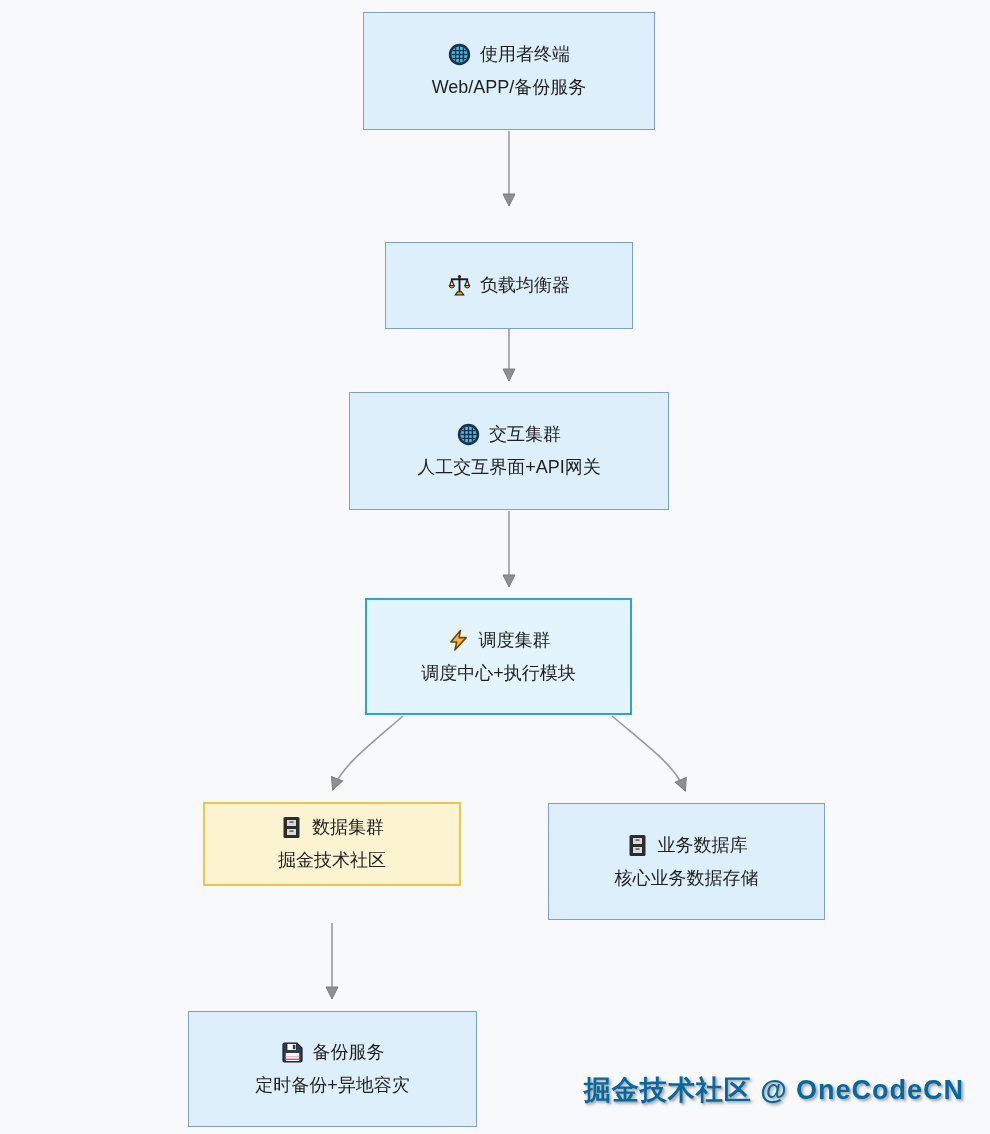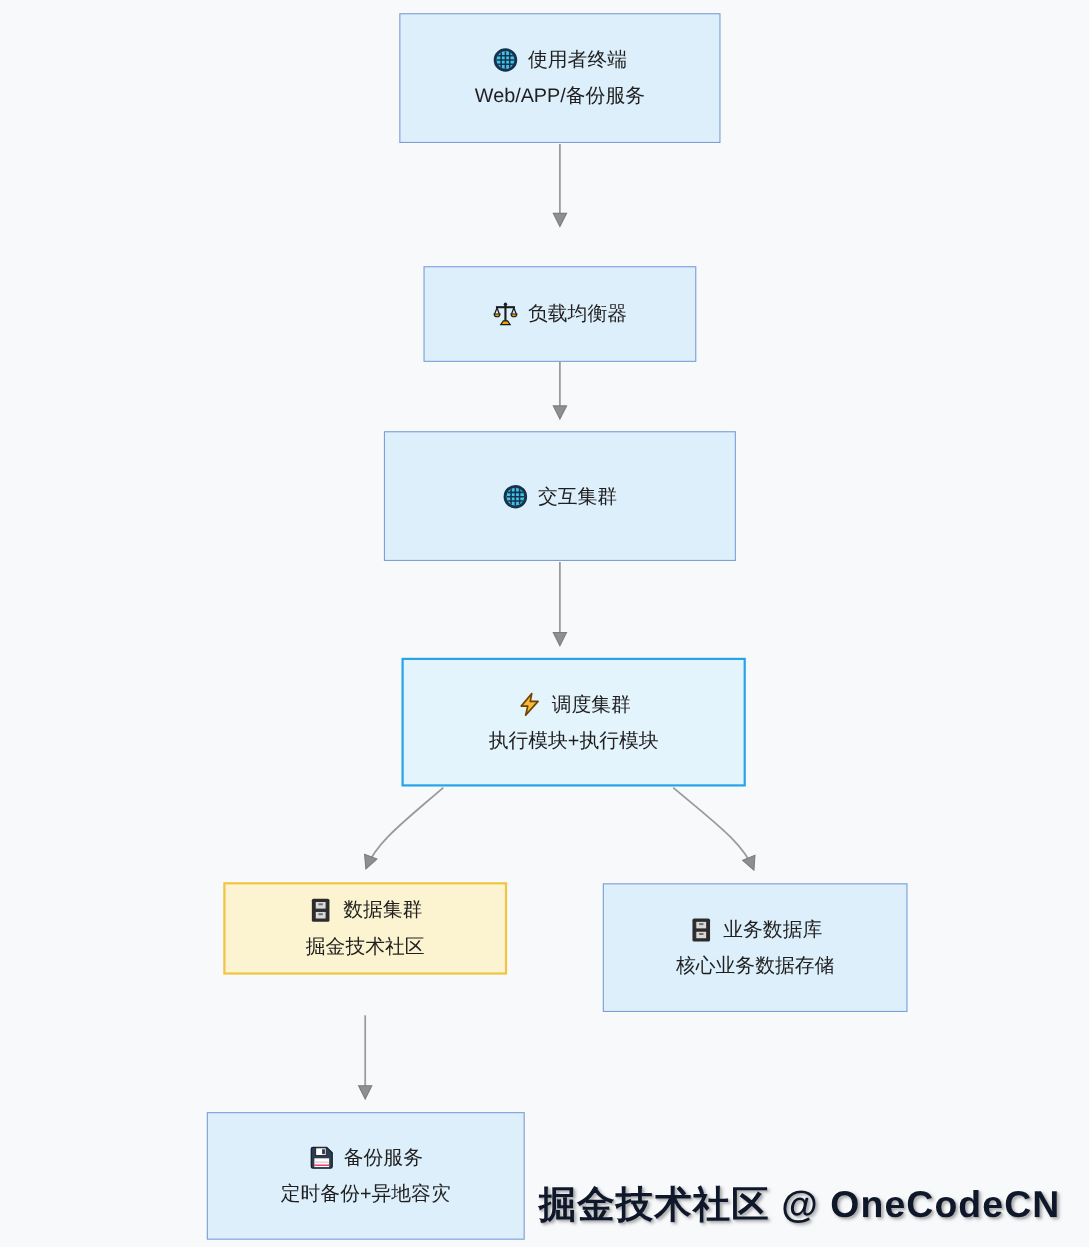--- a/index.html
+++ b/index.html
@@ -35,33 +35,33 @@
     justify-content: center;
     gap: 9px;
   }
   .node-icon { width: 23px; height: 23px; flex: 0 0 auto; display: block; }
   .node-subtitle { display: block; }
 
   .watermark {
     position: absolute;
     right: 26px;
     top: 1072px;
-    font-size: 34px;
+    font-size: 27px;
     font-weight: 600;
     letter-spacing: 1px;
-    color: #0f172a;
+    color: #0369a1;
     text-shadow: 1px 1px 0 #b5b5b5, 2px 2px 3px rgba(90,90,90,0.55), -1px -1px 0 rgba(255,255,255,0.9);
     white-space: nowrap;
   }
 
   
   #node-user-terminal      { left: 363px; top: 12px;   width: 292px; height: 118px; }
   #node-load-balancer      { left: 385px; top: 218px;  width: 248px; height: 87px; margin-top: 24px;  }
   #node-interaction-cluster{ left: 349px; top: 392px;  width: 320px; height: 118px; }
-  #node-scheduler-cluster  { left: 365px; top: 598px;  width: 313px; height: 117px; text-align: center; }
+  #node-scheduler-cluster  { left: 365px; top: 598px;  width: 267px; height: 117px; text-align: center; }
   #node-data-cluster       { left: 203px; top: 802px;  width: 258px; height: 84px; }
   #node-business-db        { left: 548px; top: 803px;  width: 277px; height: 117px; }
   #node-backup-service     { left: 188px; top: 1011px; width: 289px; height: 116px; }
 </style>
 </head>
 <body>
 
 <div class="canvas">
 
   <svg class="edges-layer" width="990" height="1134" viewBox="0 0 990 1134">
@@ -132,30 +132,31 @@
           <line x1="2" y1="7.6" x2="21" y2="7.6"></line>
             <line x1="2" y1="11.5" x2="21" y2="11.5"></line>
             <line x1="2" y1="15.4" x2="21" y2="15.4"></line>
           <line x1="7.6" y1="2" x2="7.6" y2="21"></line>
             <line x1="11.5" y1="2" x2="11.5" y2="21"></line>
             <line x1="15.4" y1="2" x2="15.4" y2="21"></line>
         </g>
       </svg>
       <span>交互集群</span>
     </div>
+    <span class="node-subtitle">人工交互界面+API网关</span>
   </div>
 
   <div class="node node-bright" id="node-scheduler-cluster">
     <div class="node-title-row">
       <svg class="node-icon" viewBox="0 0 24 24">
         <polygon points="14,1.5 4,13.5 10.2,13.5 8.2,22 20,9 12.6,9" fill="#f9b73c" stroke="#6e4500" stroke-width="1.6" stroke-linejoin="round"></polygon>
       </svg>
       <span>调度集群</span>
     </div>
-    <span class="node-subtitle">执行模块+执行模块</span>
+    <span class="node-subtitle">调度中心+执行模块</span>
   </div>
 
   <div class="node node-yellow" id="node-data-cluster">
     <div class="node-title-row">
       <svg class="node-icon" viewBox="0 0 23 23">
         <rect x="3.5" y="1" width="16" height="21" rx="1.5" fill="#2c2c2c"></rect>
         <rect x="6.5" y="3.5" width="10" height="7" fill="#d9d9d9" stroke="#2c2c2c" stroke-width="1"></rect>
         <rect x="9.5" y="5.2" width="4" height="1.8" fill="#6e6e6e"></rect>
         <rect x="6.5" y="12.5" width="10" height="7" fill="#d9d9d9" stroke="#2c2c2c" stroke-width="1"></rect>
         <rect x="9.5" y="14.2" width="4" height="1.8" fill="#6e6e6e"></rect>

